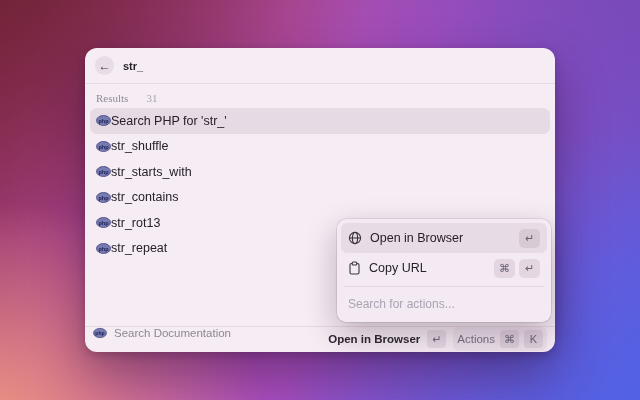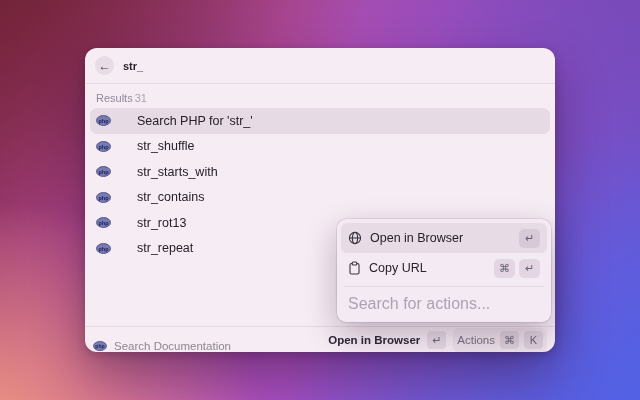--- a/index.html
+++ b/index.html
@@ -43,28 +43,28 @@
   }
   .search-input {
     border: none; background: transparent; outline: none;
     font-family: inherit; font-size: 11px; font-weight: 600;
     color: #241f2a; width: 100%; padding: 0;
   }
 
   .content { height: 242px; overflow: hidden; padding: 0 5px; }
 
   .results-header {
-    display: flex; align-items: center; gap: 2px;
+    display: flex; align-items: center; gap: 18px;
     padding: 8px 6px 4px 6px;
-    font-size: 11px; color: #90899a;
+    font-size: 11px; color: #90899a; font-family: Liberation Serif, serif;
   }
   .results-header .count { color: #a9a2b3; }
 
   .row {
-    height: 25.5px; display: flex; align-items: center; gap: 26px;
+    height: 25.5px; display: flex; align-items: center; gap: 0;
     padding: 0 6px; border-radius: 7px;
     font-size: 12.5px; color: #26212b;
   }
   .row.selected { background: #e6dae5; }
   .icon-php { flex-shrink: 0; display: flex; }
 
   
   .panel {
     position: absolute; right: 4px; bottom: 30px; width: 214px;
     background: #f4eaf3; border-radius: 9px; padding: 4px;
@@ -79,29 +79,29 @@
   .action-keys { margin-left: auto; display: flex; gap: 4px; }
   .kbd-panel {
     min-width: 21px; height: 19px; padding: 0 3px; border-radius: 5px;
     background: rgba(115,85,115,0.13); color: #6a6372;
     display: flex; align-items: center; justify-content: center;
     font-size: 11px; line-height: 1;
   }
   .panel-divider { height: 1px; background: rgba(70,40,70,0.10); margin: 3px 3px; }
   .panel-search-input {
     width: 100%; height: 28px; border: none; background: transparent; outline: none;
-    font-family: inherit; font-size: 16px; color: #be185d; padding: 0 7px;
+    font-family: inherit; font-size: 12px; color: #be185d; padding: 0 7px;
   }
   .panel-search-input::placeholder { color: #aaa3b2; }
 
   
   .footer {
     position: absolute; left: 0; right: 0; bottom: 0; height: 26px;
     border-top: 1px solid rgba(70,40,70,0.10);
-    display: flex; align-items: flex-end; gap: 12px; padding: 0 8px;
+    display: flex; align-items: flex-start; gap: 12px; padding: 0 8px;
     border-radius: 0 0 12px 12px;
   }
   .footer-left { display: flex; align-items: center; gap: 7px; color: #8d8794; font-size: 11.5px; }
   .footer-right { margin-left: auto; display: flex; align-items: center; gap: 7px; }
   .primary-label { font-weight: 600; color: #2b2531; font-size: 11.5px; }
   .kbd {
     min-width: 19px; height: 18px; padding: 0 4px; border-radius: 4px;
     background: rgba(115,85,115,0.13); color: #665f6f;
     display: flex; align-items: center; justify-content: center;
     font-size: 11px; line-height: 1;

